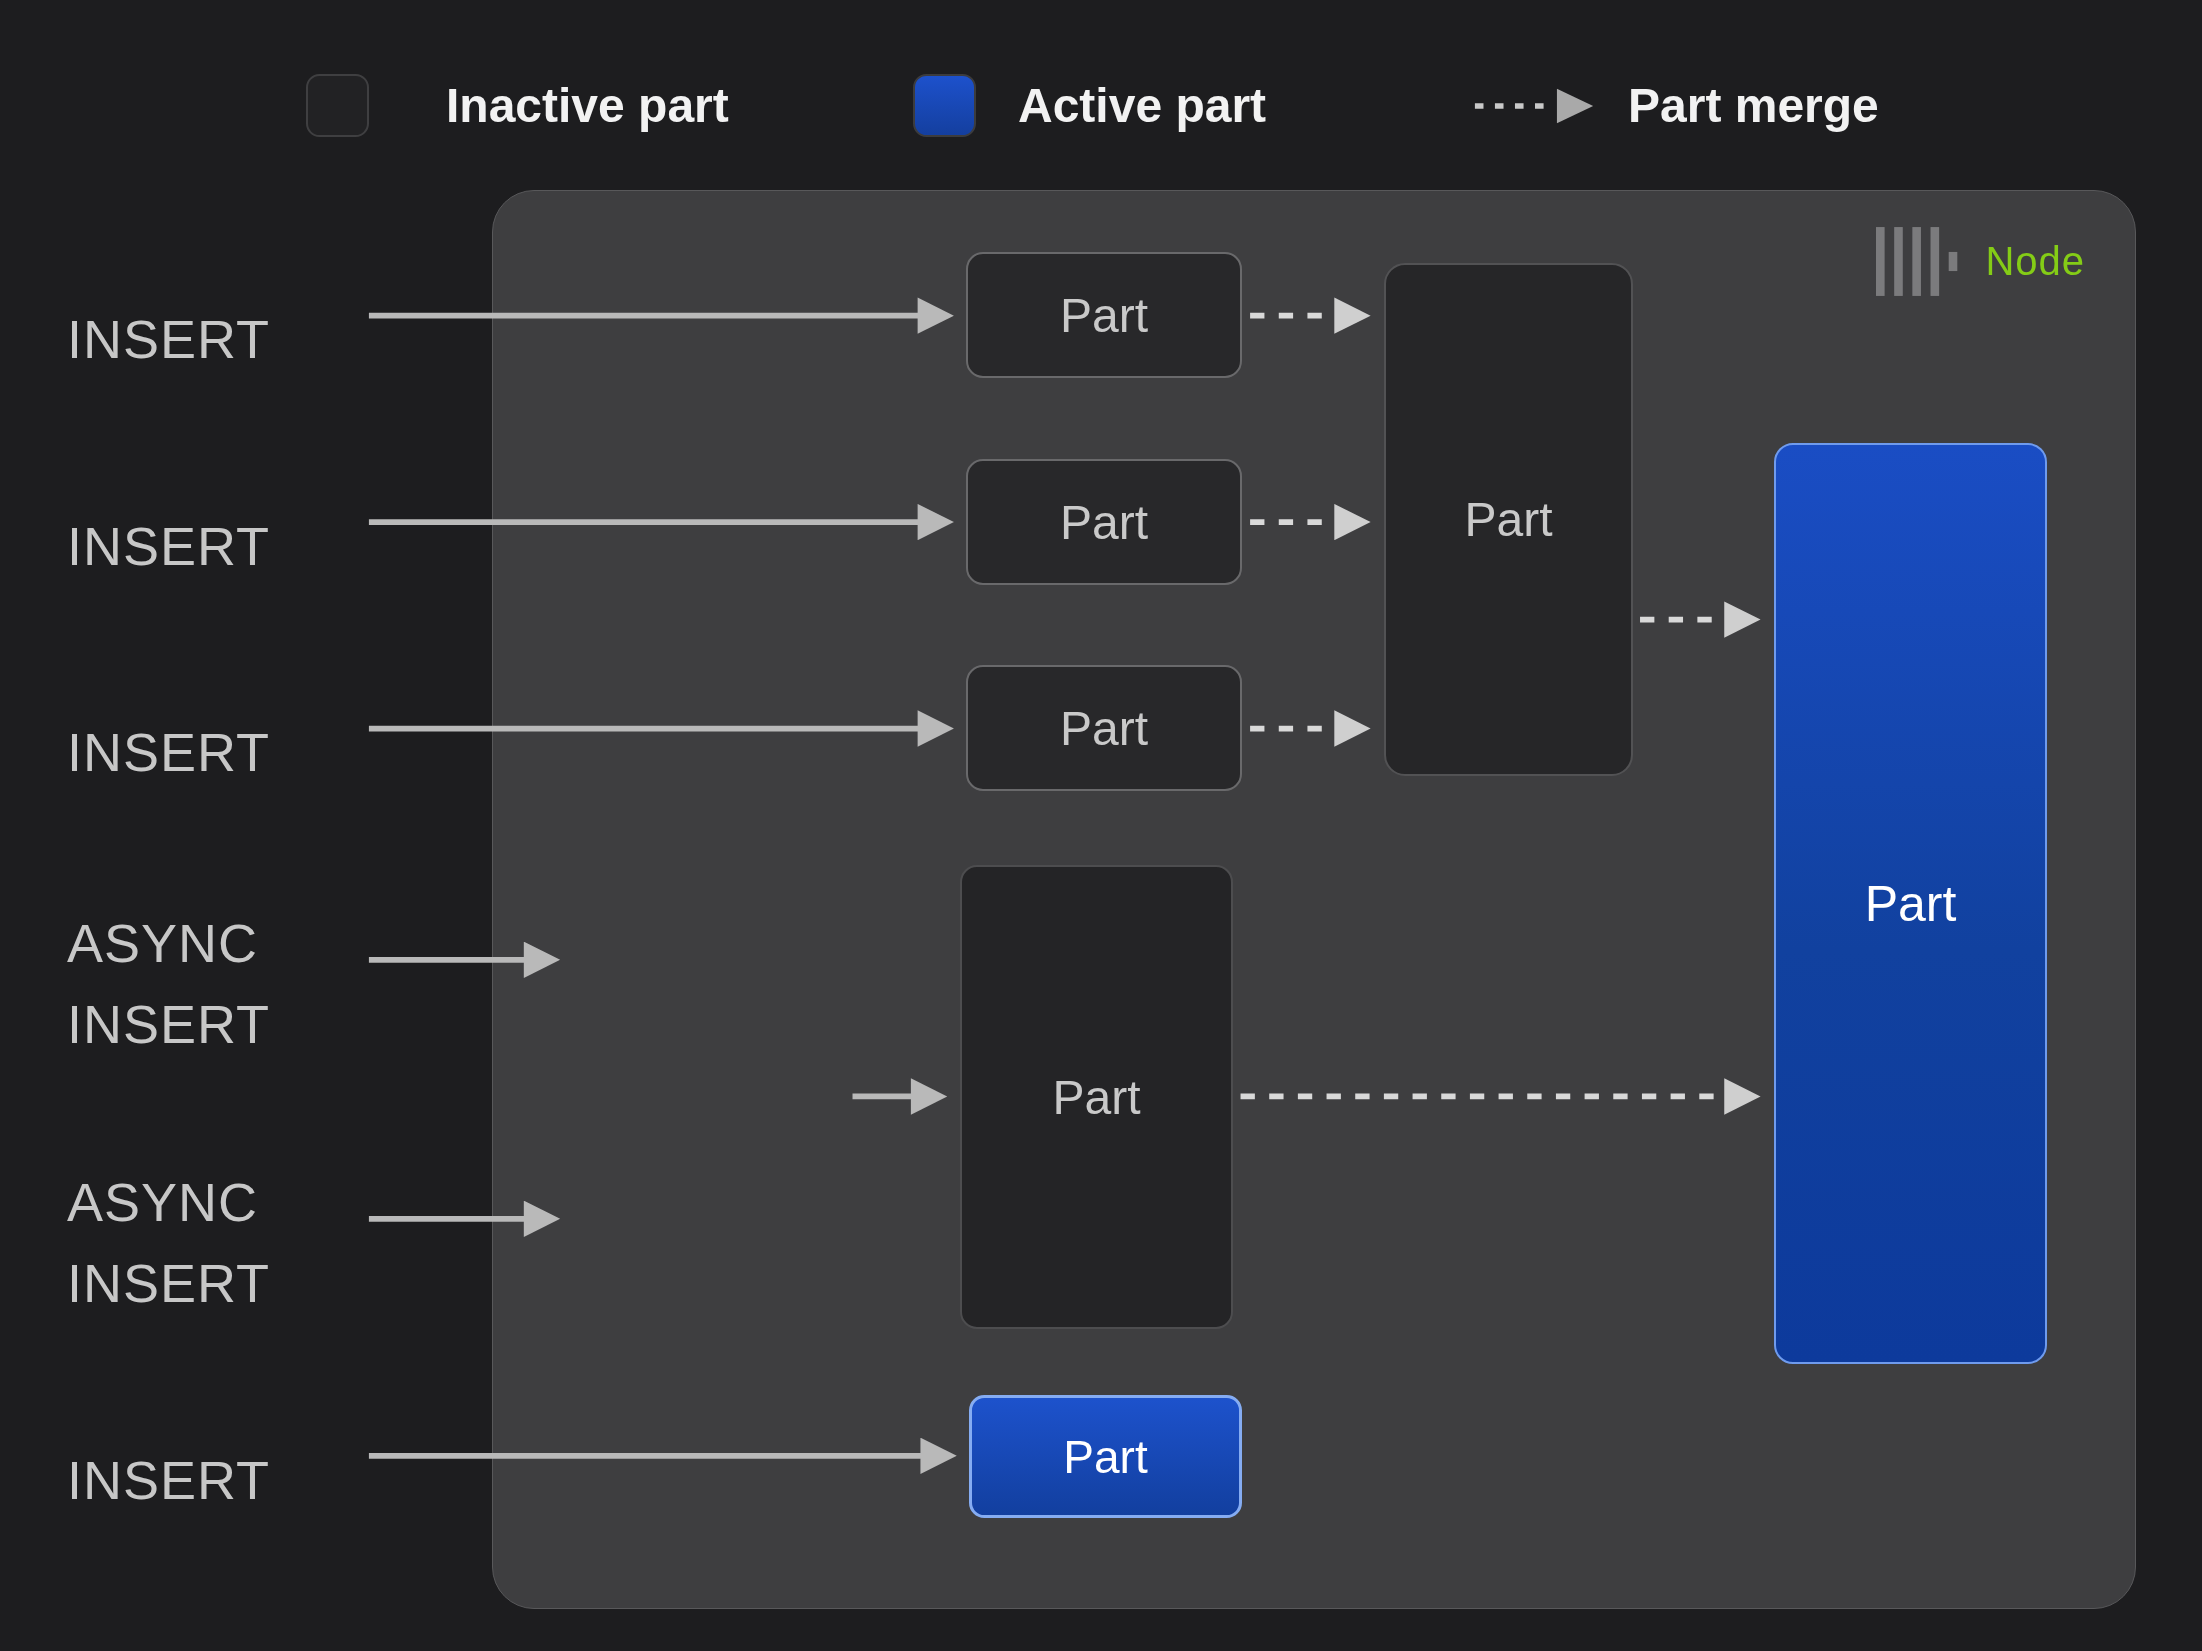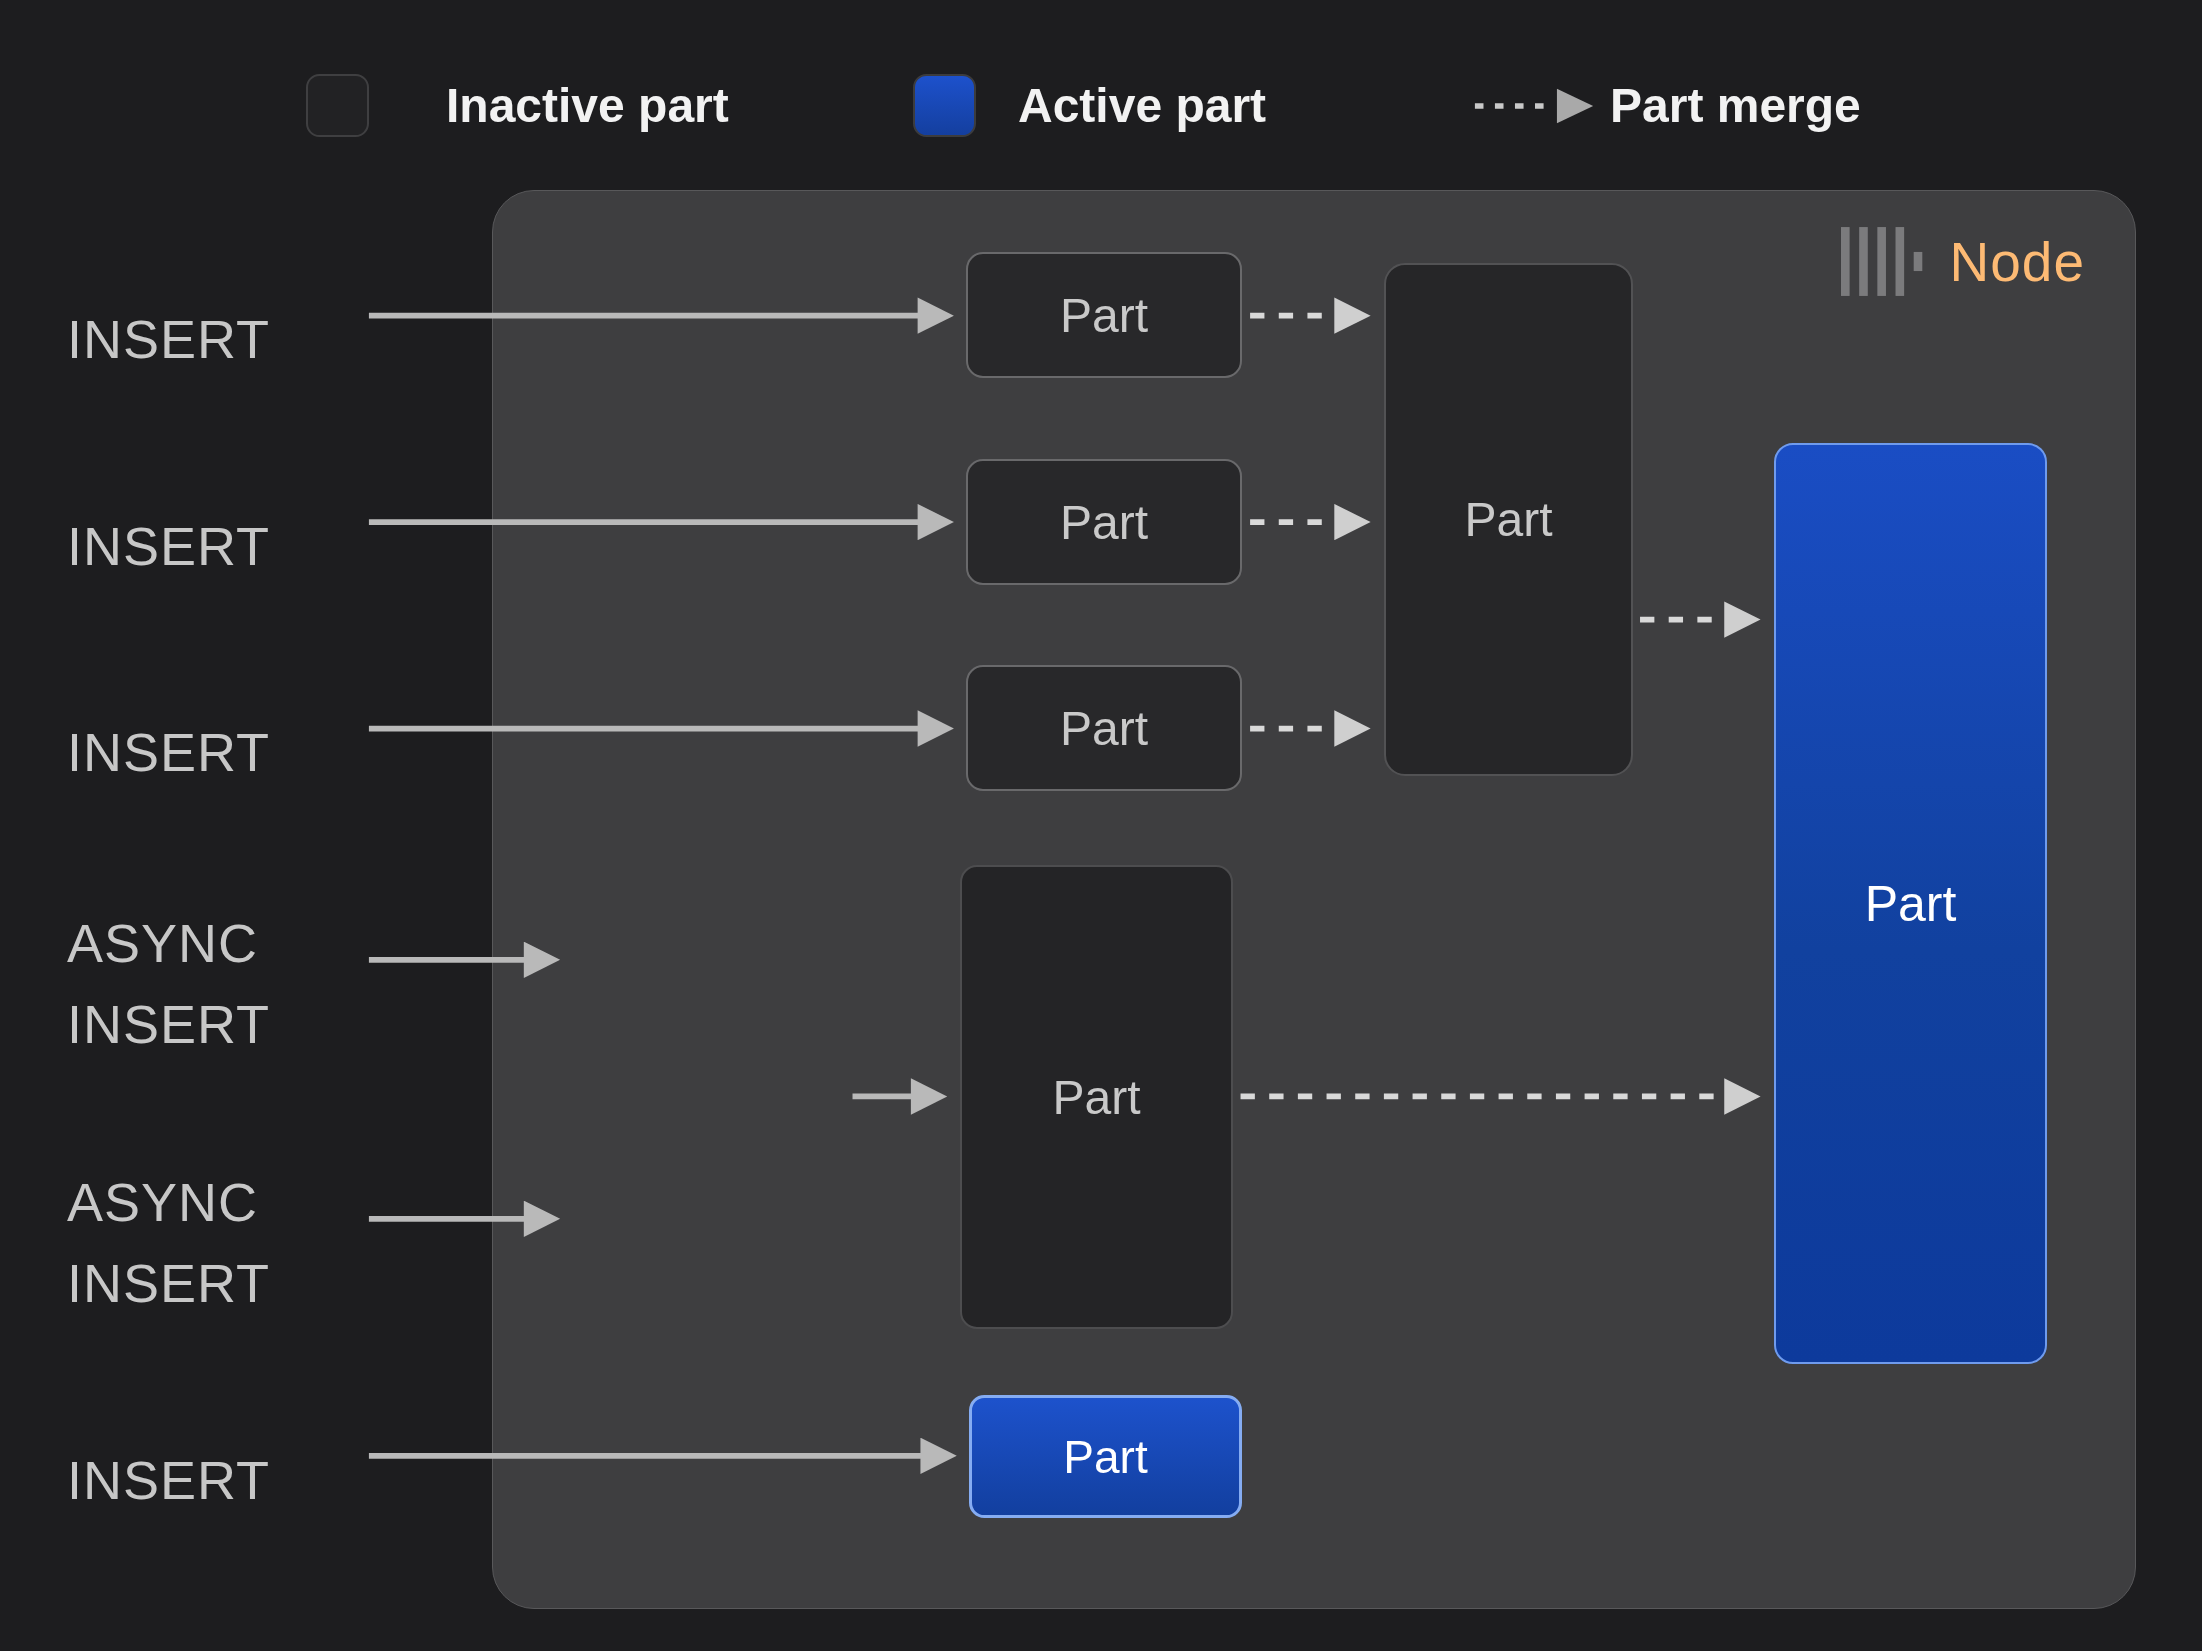--- a/index.html
+++ b/index.html
@@ -33,21 +33,21 @@
   }
   .swatch.inactive { background: #222224; border-color: #3f3f41; }
   .swatch.active   { background: linear-gradient(180deg, #1d51cc, #143f9f); }
   .legend-label {
     color: #f2f2f2;
     font-size: 48px;
     font-weight: 600;
     margin-left: 42px;
     white-space: nowrap;
   }
-  .legend-label.after-icon { margin-left: 13px; }
+  .legend-label.after-icon { margin-left: 31px; }
 
   
   #node {
     position: absolute;
     left: 492px;
     top: 190px;
     width: 1644px;
     height: 1419px;
     background: #3e3e40;
     border: 1.9px solid #58585a;
@@ -56,22 +56,22 @@
   }
   #node-header {
     position: absolute;
     top: 36px;
     right: 50px;
     display: flex;
     align-items: center;
     gap: 21px;
   }
   #node-title {
-    color: #fdba74;
-    font-size: 55px;
+    color: #84cc16;
+    font-size: 40px;
     font-weight: 500;
     letter-spacing: 1px;
     text-align: center;
   }
 
   
   .box {
     position: absolute;
     display: flex;
     align-items: center;

